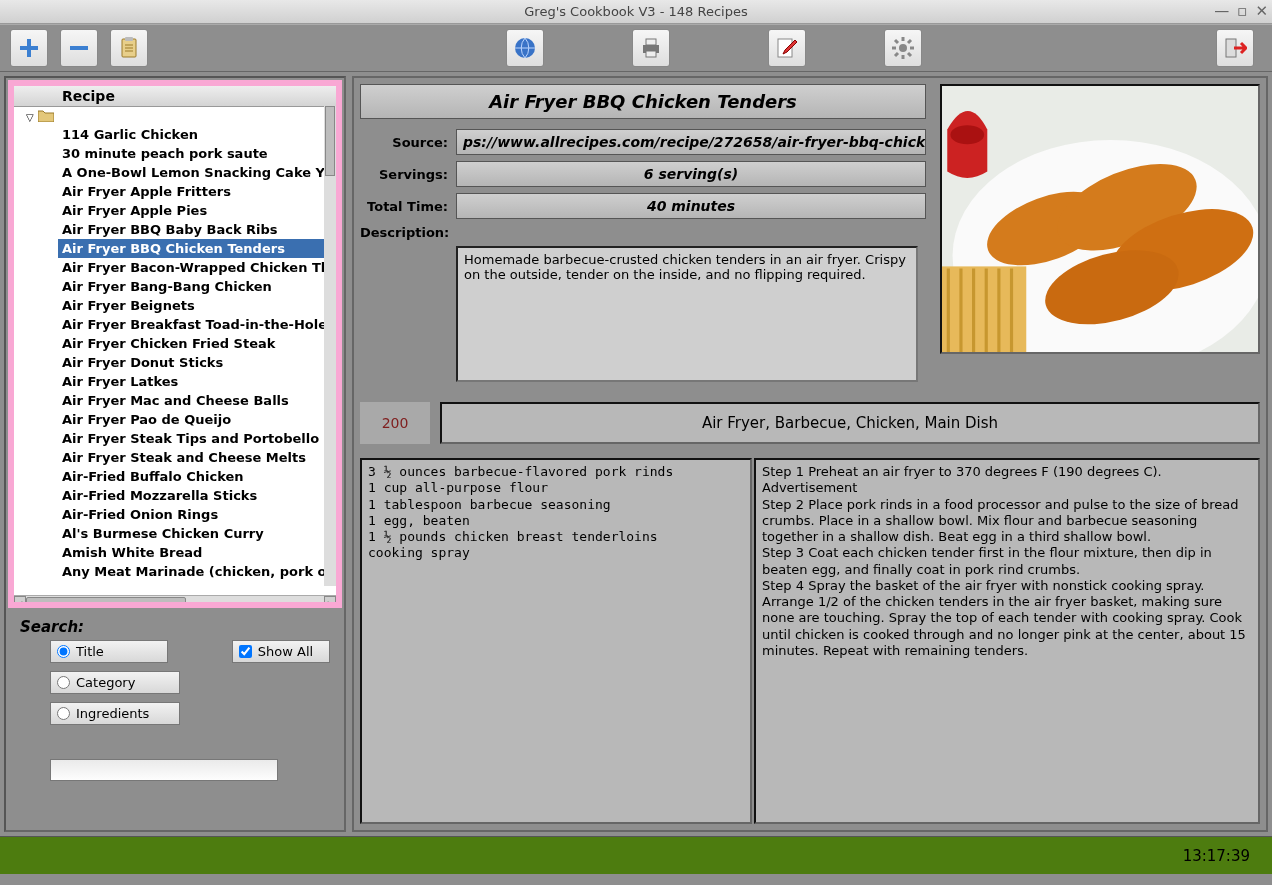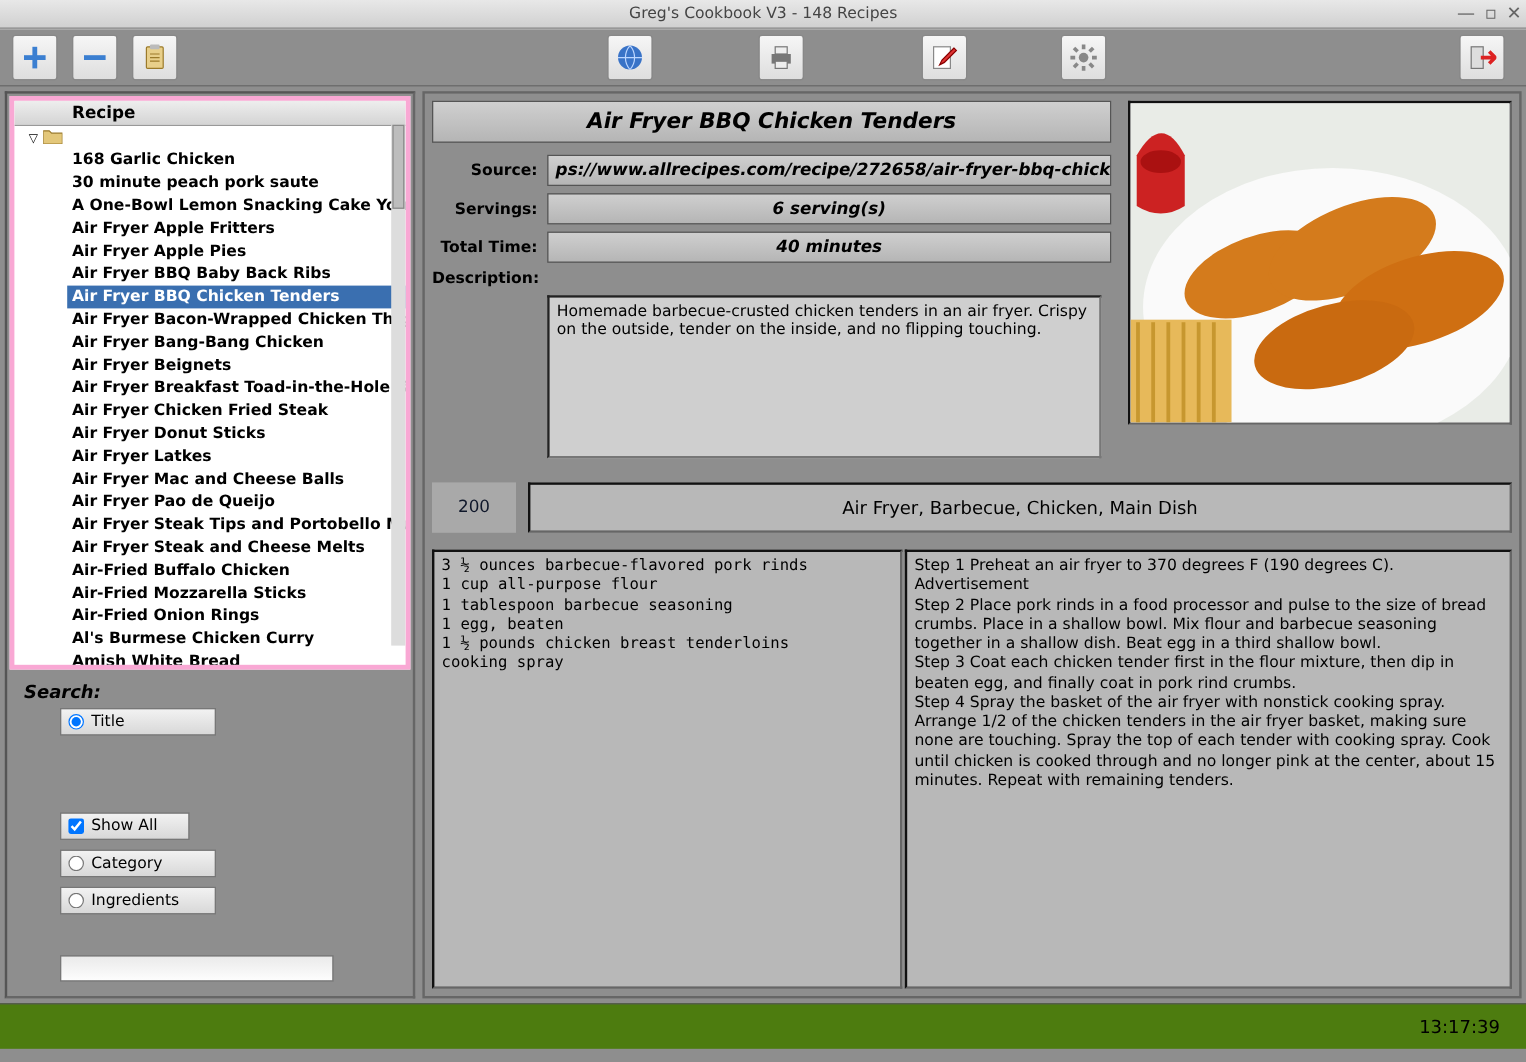--- a/index.html
+++ b/index.html
@@ -58,21 +58,21 @@
 .left {
   width: 342px;
   background: #8e8e8e;
   border: 2px solid #666;
   border-top-color:#555; border-left-color:#555;
   padding: 2px;
   display: flex; flex-direction: column;
 }
 .tree-wrap {
   background: #fff;
-  border: 4px solid #f9a8d4;
+  border: 6px solid #f9a8d4;
   height: 528px;
   position: relative;
   overflow: hidden;
 }
 .tree-head {
   background: linear-gradient(#eee,#d4d4d4);
   border-bottom: 1px solid #999;
   padding: 2px 6px 2px 48px;
   font-weight: bold;
   font-size: 14px;
@@ -116,21 +116,21 @@
 .vscroll {
   position:absolute; right:0; top:20px; bottom:16px; width:12px;
   background:#ddd;
 }
 .vscroll .thumb{ position:absolute; top:0; left:1px; right:1px; height:70px; background:#bdbdbd; border:1px solid #888;}
 .search-panel {
   flex:1;
   padding: 10px 12px;
 }
 .search-label { font-weight:bold; font-size:15px; font-style:italic; margin-bottom:4px; }
-.radio-row { display:flex; gap:64px; margin-bottom:8px; padding-left:30px;flex-direction:column;}
+.radio-row { display:flex; gap:64px; margin-bottom:8px; padding-left:30px;}
 .control-pill{
   width:130px; padding:3px 6px; background:linear-gradient(#f2f2f2,#d8d8d8);
   border:1px solid #777; display:flex; align-items:center; gap:6px; font-size:13px;
 }
 .control-pill input{margin:0;}
 .check-pill{ width:108px;}
 .search-input{
   margin-top:26px; margin-left:30px; width:228px; height:22px;
   background:linear-gradient(#eaeaea,#fdfdfd);
   border:1px solid #777;
@@ -172,21 +172,21 @@
 }
 .photo{
   flex:1; height:270px; border:2px inset #666;
   background:#d7d7d7;
   position:relative; overflow:hidden;
 }
 .photo svg{width:100%;height:100%;}
 .tags-row{ display:flex; gap:10px; align-items:stretch; margin-top:6px;}
 .count-box{
   width:70px; background:#a9a9a9; display:flex; align-items:center; justify-content:center;
-  font-size:14px; color:#0f172a;
+  font-size:14px; color:#7f1d1d;
 }
 .tags-box{
   flex:1; border:2px inset #666; background:#b8b8b8;
   text-align:center; padding:10px 4px; font-size:15px;
 }
 .body-row{ flex:1; display:flex; gap:2px; min-height:0;border-radius:10px;}
 .ingredients,.instructions{
   border:2px inset #666; background:#b8b8b8;
   padding:4px 6px; font-size:13px; line-height:1.25;
   white-space:pre-wrap; overflow:hidden;
@@ -296,21 +296,21 @@
       <div class="tree-body">
         <div class="tree-root">
           <span class="arrow">▽</span>
           <span>
             <svg width="16" height="13" viewBox="0 0 16 13">
                 <path d="M0 2 h5 l2 2 h9 v9 h-16 z" fill="#e3c77a" stroke="#9b7a2a"></path>
               </svg>
           </span>
         </div>
         <div class="tree-items" id="tree-items">
-            <div class="tree-item">168 Garlic Chicken</div>
+            <div class="tree-item">114 Garlic Chicken</div>
             <div class="tree-item">30 minute peach pork saute</div>
             <div class="tree-item">A One-Bowl Lemon Snacking Cake You'll Make Y</div>
             <div class="tree-item">Air Fryer Apple Fritters</div>
             <div class="tree-item">Air Fryer Apple Pies</div>
             <div class="tree-item">Air Fryer BBQ Baby Back Ribs</div>
             <div class="tree-item selected">Air Fryer BBQ Chicken Tenders</div>
             <div class="tree-item">Air Fryer Bacon-Wrapped Chicken Thighs</div>
             <div class="tree-item">Air Fryer Bang-Bang Chicken</div>
             <div class="tree-item">Air Fryer Beignets</div>
             <div class="tree-item">Air Fryer Breakfast Toad-in-the-Hole Tarts</div>
@@ -375,21 +375,21 @@
           <div class="field-label">Servings:</div>
           <div class="field-val">6 serving(s)</div>
         </div>
         <div class="field-row">
           <div class="field-label">Total Time:</div>
           <div class="field-val">40 minutes</div>
         </div>
         <div class="field-row" style="align-items:flex-start;">
           <div class="field-label">Description:</div>
         </div>
-        <div class="desc-box">Homemade barbecue-crusted chicken tenders in an air fryer. Crispy on the outside, tender on the inside, and no flipping touching.</div>
+        <div class="desc-box">Homemade barbecue-crusted chicken tenders in an air fryer. Crispy on the outside, tender on the inside, and no flipping required.</div>
       </div>
       <div class="photo">
         <svg viewBox="0 0 300 270" preserveAspectRatio="xMidYMid slice">
           <rect width="300" height="270" fill="#e9ece7"></rect>
           <ellipse cx="160" cy="170" rx="150" ry="110" fill="#fafafa"></ellipse>
           <ellipse cx="95" cy="145" rx="60" ry="30" fill="#d47b1c" transform="rotate(-20 95 130)"></ellipse>
           <ellipse cx="170" cy="125" rx="70" ry="34" fill="#d47b1c" transform="rotate(-22 170 110)"></ellipse>
           <ellipse cx="225" cy="165" rx="70" ry="34" fill="#cf6f12" transform="rotate(-18 225 155)"></ellipse>
           <ellipse cx="160" cy="200" rx="65" ry="32" fill="#c96a10" transform="rotate(-15 160 195)"></ellipse>
           <rect x="0" y="180" width="80" height="90" fill="#e7b95a"></rect>

